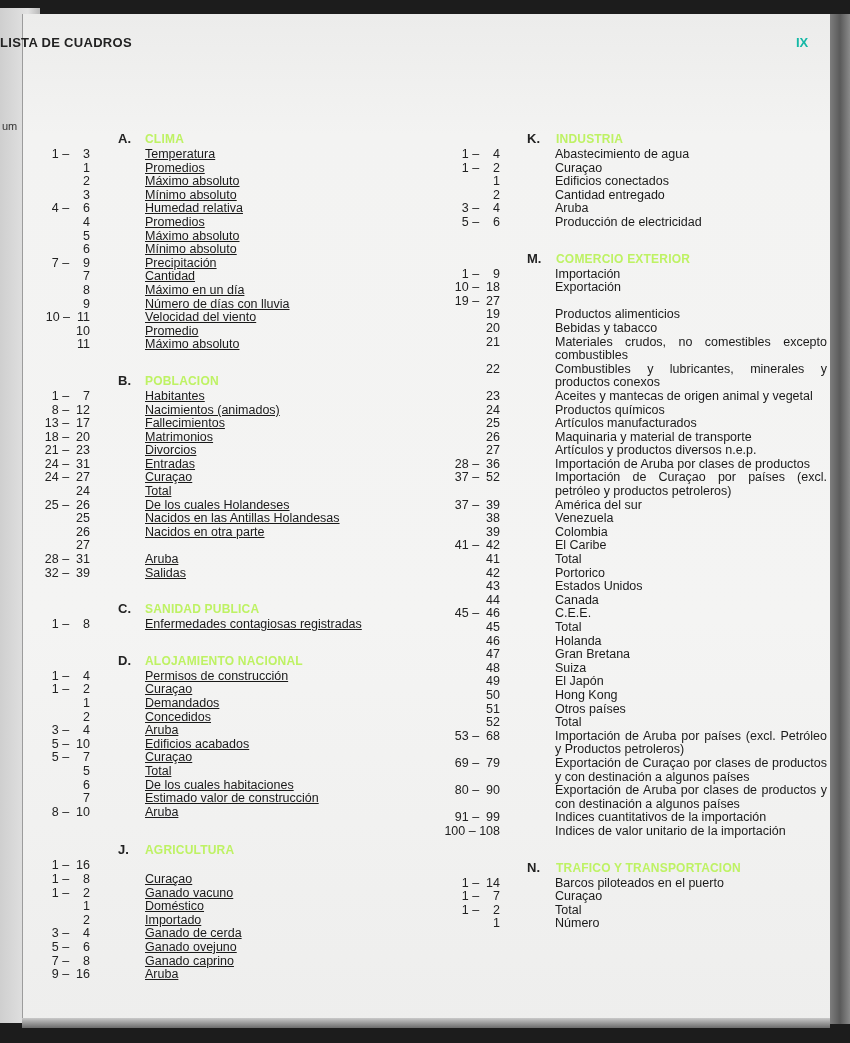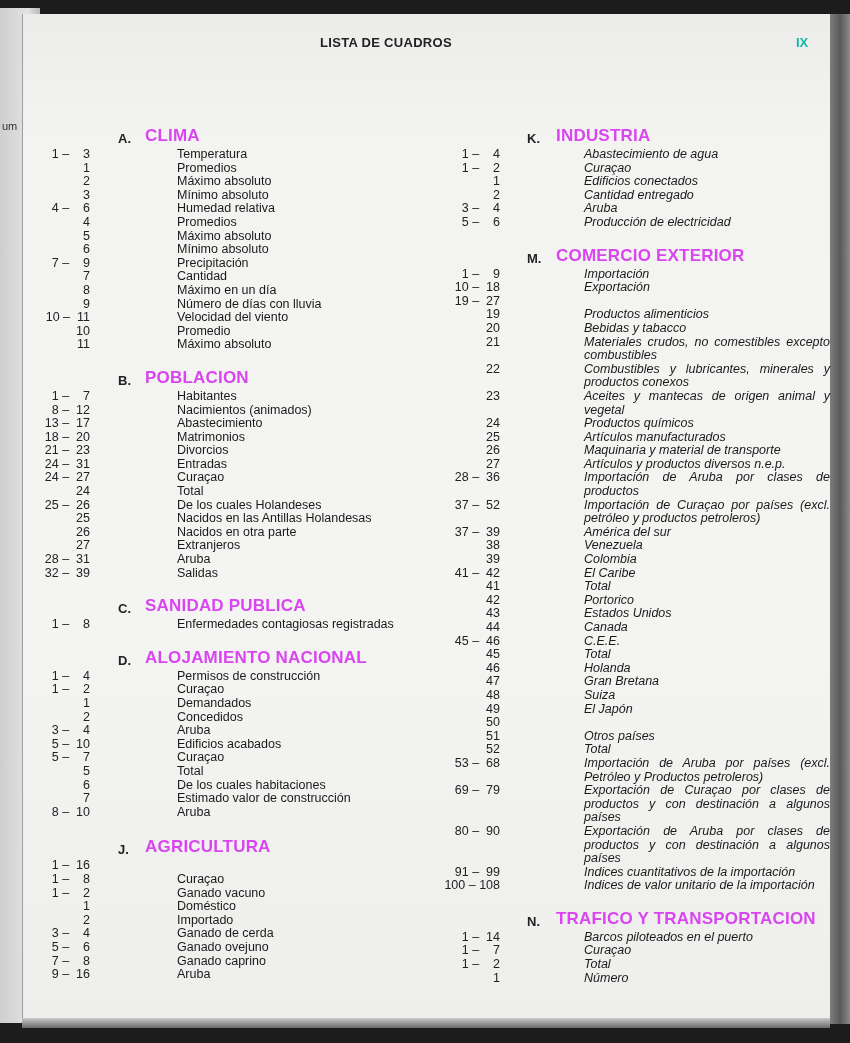--- a/index.html
+++ b/index.html
@@ -23,51 +23,51 @@
     }
     .page-shadow-right {
       position: absolute; left: 830px; top: 14px; width: 20px; height: 1010px;
       background: linear-gradient(90deg, #7d7d7d 0%, #5a5a5a 50%, #8a8a8a 100%);
     }
     .bottom-edge {
       position: absolute; left: 22px; top: 1018px; width: 808px; height: 10px;
       background: linear-gradient(180deg, #c9c9c9, #6b6b6b);
     }
     .running-head {
-      position: absolute; top: 35px; left: 0; width: 772px; text-align: center;
+      position: absolute; top: 35px; left: 0; width: 772px; 
       font-size: 13px; font-weight: bold; letter-spacing: 0.3px; color: #222;
     }
     .folio {
       position: absolute; top: 35px; left: 796px; font-size: 13px; font-weight: bold; color: #14b8a6;
     }
     .col { position: absolute; top: 128px; }
     .col.left { left: 0; width: 420px; }
     .col.right { left: 420px; width: 410px; }
     .section { margin-bottom: 0; }
     .sec-head {
       display: flex; height: 18px; align-items: flex-end; margin-bottom: 2px;
     }
     .sec-letter {
       font-size: 13px; font-weight: bold; color: #222;
     }
     .sec-title {
-      font-size: 17px; font-weight: bold; color: #d946ef; letter-spacing: 0.2px;
+      font-size: 12px; font-weight: bold; color: #bef264; letter-spacing: 0.2px;
     }
     .row { display: flex; font-size: 12.5px; line-height: 13.6px; }
     .num {
       flex: none; text-align: right; white-space: pre; color: #222;
       font-family: "Liberation Sans", sans-serif;
     }
     .label { color: #1a1a1a; }
     .left .sec-letter { width: 145px; padding-left: 118px; box-sizing: border-box; }
     .left .num { width: 90px; }
-    .left .label { padding-left: 87px; width: 270px; }
+    .left .label { padding-left: 55px; width: 270px; text-decoration: underline; }
     .right .sec-letter { width: 136px; padding-left: 107px; box-sizing: border-box; }
     .right .num { width: 80px; }
-    .right .label { padding-left: 84px; width: 272px; text-align: justify; font-style: italic; }
+    .right .label { padding-left: 55px; width: 272px; text-align: justify; }
   </style>
 </head>
 <body>
 
 <div class="prev-page">
   <span class="frag">um</span>
 </div>
 <div class="page"></div>
 <div class="page-shadow-right"></div>
 <div class="bottom-edge"></div>
@@ -151,21 +151,21 @@
       <div class="row">
         <span class="num">1 –    7</span>
         <span class="label">Habitantes</span>
       </div>
       <div class="row">
         <span class="num">8 –  12</span>
         <span class="label">Nacimientos (animados)</span>
       </div>
       <div class="row">
         <span class="num">13 –  17</span>
-        <span class="label">Abastecimiento</span>
+        <span class="label">Fallecimientos</span>
       </div>
       <div class="row">
         <span class="num">18 –  20</span>
         <span class="label">Matrimonios</span>
       </div>
       <div class="row">
         <span class="num">21 –  23</span>
         <span class="label">Divorcios</span>
       </div>
       <div class="row">
@@ -187,21 +187,20 @@
       <div class="row">
         <span class="num">25</span>
         <span class="label">Nacidos en las Antillas Holandesas</span>
       </div>
       <div class="row">
         <span class="num">26</span>
         <span class="label">Nacidos en otra parte</span>
       </div>
       <div class="row">
         <span class="num">27</span>
-        <span class="label">Extranjeros</span>
       </div>
       <div class="row">
         <span class="num">28 –  31</span>
         <span class="label">Aruba</span>
       </div>
       <div class="row">
         <span class="num">32 –  39</span>
         <span class="label">Salidas</span>
       </div>
     </div>
@@ -453,20 +452,21 @@
       <div class="row">
         <span class="num">48</span>
         <span class="label">Suiza</span>
       </div>
       <div class="row">
         <span class="num">49</span>
         <span class="label">El Japón</span>
       </div>
       <div class="row">
         <span class="num">50</span>
+        <span class="label">Hong Kong</span>
       </div>
       <div class="row">
         <span class="num">51</span>
         <span class="label">Otros países</span>
       </div>
       <div class="row">
         <span class="num">52</span>
         <span class="label">Total</span>
       </div>
       <div class="row">

